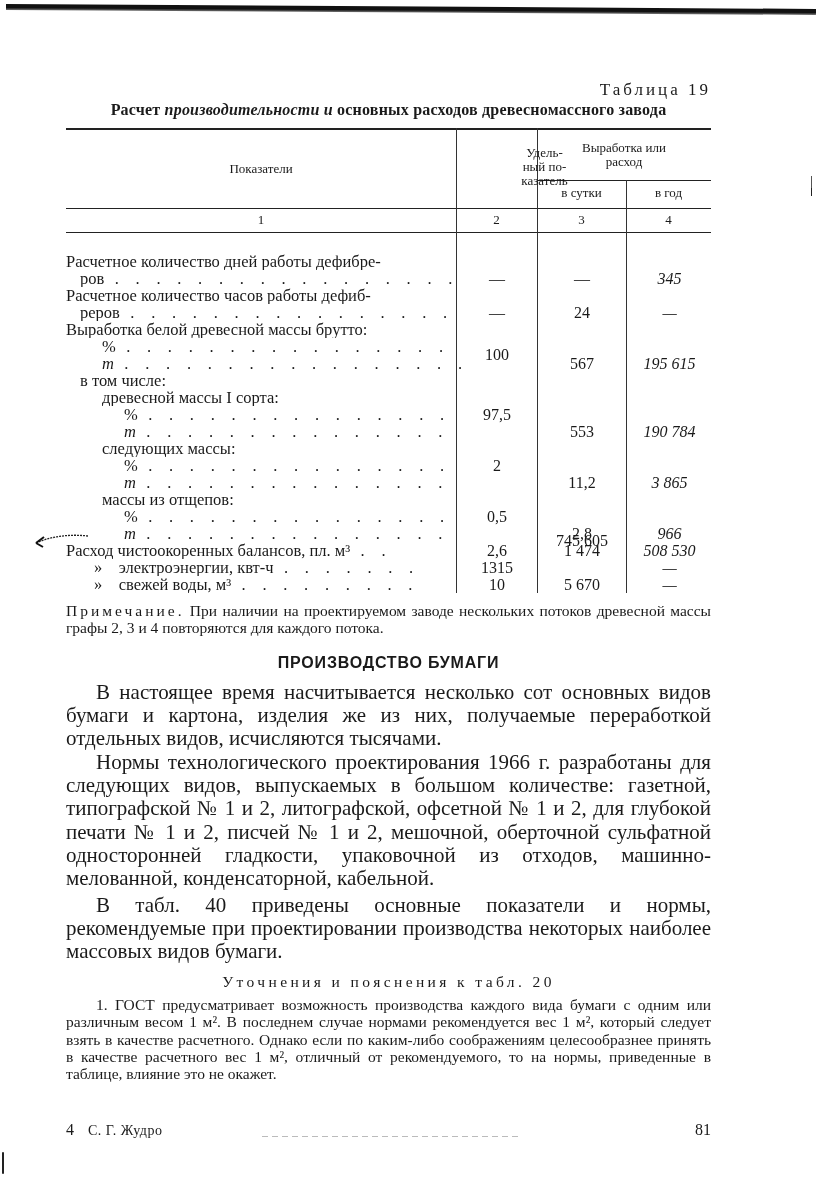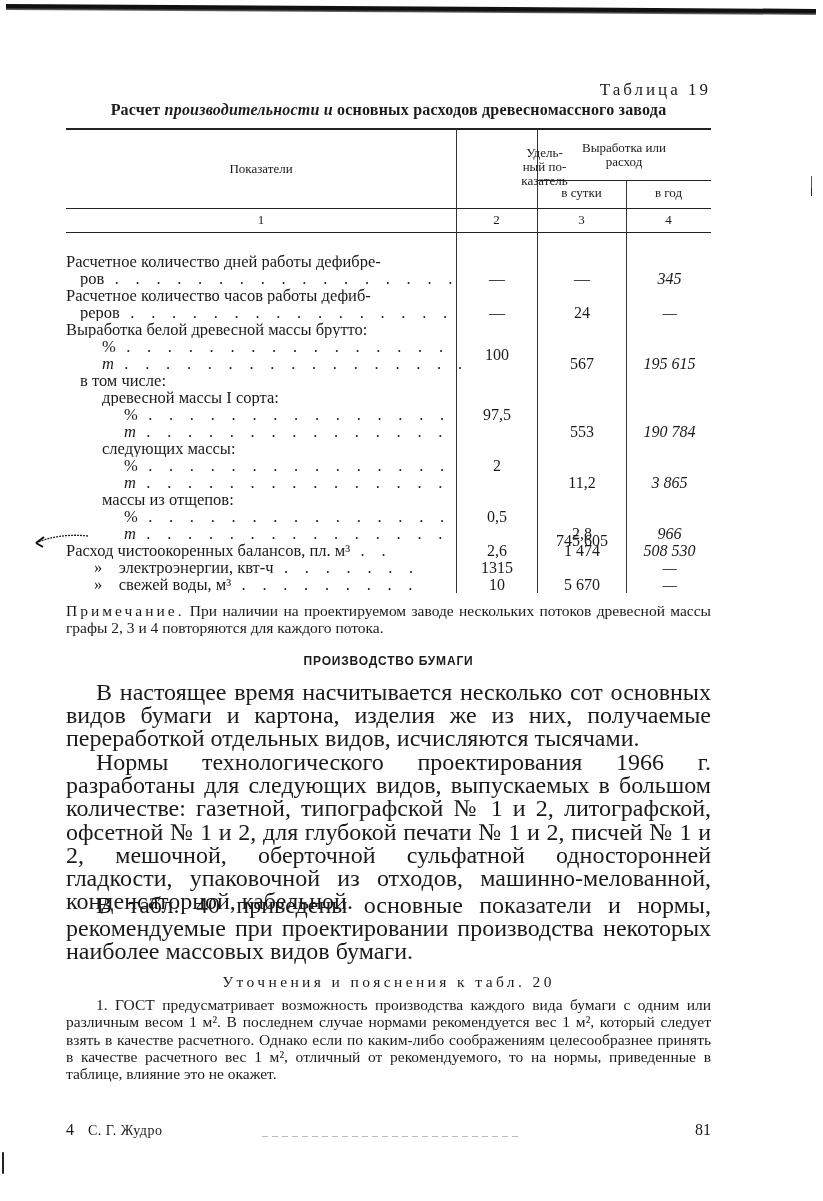--- a/index.html
+++ b/index.html
@@ -45,25 +45,25 @@
     .c3 { left: 472px; width: 88px; }
     .c4 { left: 562px; width: 83px; font-style: italic; }
 
     .note {
       position: absolute; left: 0; top: 602px; width: 645px; font-size: 15.5px; line-height: 17px;
       text-align: justify;
     }
     .note .sp { letter-spacing: 3px; }
     .section-heading {
       position: absolute; left: 0; top: 654px; width: 645px; text-align: center;
-      font-family: "Liberation Sans", "DejaVu Sans", sans-serif; font-weight: bold; font-size: 12px;
+      font-family: "Liberation Sans", "DejaVu Sans", sans-serif; font-weight: bold; font-size: 16px;
       letter-spacing: 0.8px;
     }
     .para {
-      position: absolute; left: 0; width: 645px; font-size: 24px; line-height: 23.2px;
+      position: absolute; left: 0; width: 645px; font-size: 21px; line-height: 23.2px;
       text-align: justify; text-indent: 30px;
     }
     .sub-heading {
       position: absolute; left: 0; top: 973px; width: 645px; text-align: center;
       font-size: 15.5px; letter-spacing: 3.4px;
     }
     .small-para {
       position: absolute; left: 0; top: 996px; width: 645px; font-size: 15.5px; line-height: 17.3px;
       text-align: justify; text-indent: 30px;
     }

